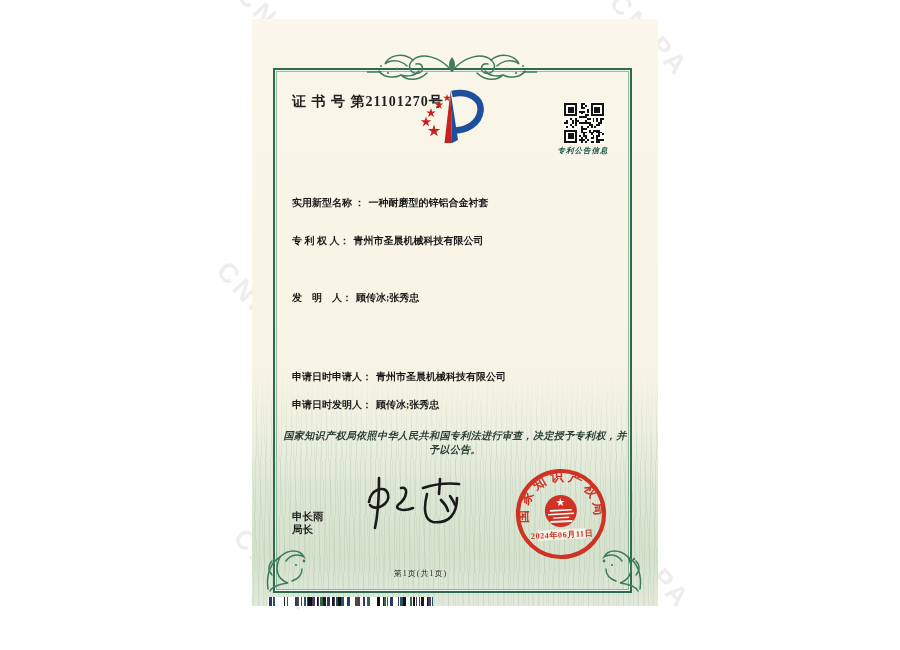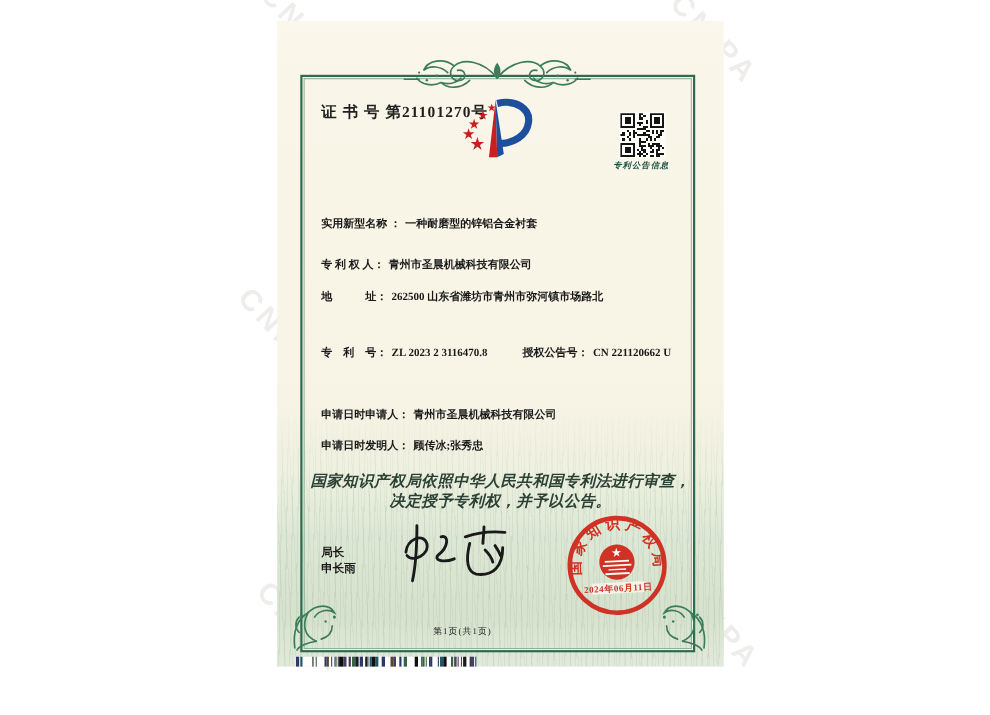--- a/index.html
+++ b/index.html
@@ -34,21 +34,21 @@
     font-size:7.5px;color:#1b5147;font-weight:bold;letter-spacing:1px;font-style:italic;}
   .title{position:absolute;left:21px;width:359px;top:136px;text-align:center;
     font-size:26px;font-weight:900;color:#0f0f0f;letter-spacing:3px;
     font-family:"Liberation Sans",sans-serif;}
   
   .row{position:absolute;left:40px;width:335px;font-size:10px;font-weight:600;
     color:#191919;white-space:nowrap;}
   .row .val{margin-left:4px;}
   .col2{position:absolute;left:183px;top:0;}
   
-  .notice{position:absolute;left:28px;right:28px;text-align:center;font-size:14px;
+  .notice{position:absolute;left:28px;right:28px;text-align:center;font-size:10px;
     color:#2c4136;font-style:italic;letter-spacing:0.4px;font-weight:600;}
   
   .signer{position:absolute;left:40px;font-size:10.5px;font-weight:bold;color:#1c1c1c;}
   .signature{position:absolute;left:103px;top:452px;width:120px;height:62px;}
   .seal{position:absolute;left:261px;top:447px;width:96px;height:96px;
     transform:rotate(-3deg);opacity:0.93;}
   .seal-arc-text{font-size:13px;font-weight:bold;fill:#cf2619;letter-spacing:4px;
     font-family:"Liberation Serif",serif;}
   .seal-date{font-size:8.2px;font-weight:bold;fill:#cf2619;letter-spacing:0.5px;}
   .footer{position:absolute;left:21px;width:295px;top:549px;text-align:center;
@@ -247,37 +247,33 @@
       </div>
     <div class="qr-caption">专利公告信息</div>
 
 
     <div class="row" style="top:215px">
       <span class="lbl">专 利 权 人：</span><span class="val">青州市圣晨机械科技有限公司</span>
     </div>
     <div class="row" style="top:177px">
       <span class="lbl">实用新型名称 ：</span><span class="val">一种耐磨型的锌铝合金衬套</span>
     </div>
-    <div class="row" style="top:244px">
-      <span class="lbl">地　　　址：</span><span class="val">262500 山东省潍坊市青州市弥河镇市场路北</span>
-    </div>
-    <div class="row" style="top:295px">
-      <span class="lbl">专　利　号：</span><span class="val">ZL 2023 2 3116470.8</span>
-      <span class="col2"><span class="lbl">授权公告号：</span><span class="val">CN 221120662 U</span></span>
+    <div class="row" style="top:272px">
+      <span class="lbl">发　明　人：</span><span class="val">顾传冰;张秀忠</span>
     </div>
     <div class="row" style="top:351px">
       <span class="lbl">申请日时申请人：</span><span class="val">青州市圣晨机械科技有限公司</span>
     </div>
     <div class="row" style="top:379px">
       <span class="lbl">申请日时发明人：</span><span class="val">顾传冰;张秀忠</span>
     </div>
 
     <div class="notice" style="top:410px">国家知识产权局依照中华人民共和国专利法进行审查，决定授予专利权，并予以公告。</div>
 
-    <div class="signer" style="top:476px">局长</div>
+    <div class="signer" style="top:504px">局长</div>
     <div class="signer" style="top:491px">申长雨</div>
 
     <svg class="signature" viewBox="0 0 120 60">
       <g stroke="#1a1a1a" stroke-width="2.6" fill="none" stroke-linecap="round">
         <path d="M14 30 C15 18 30 12 33 22 C36 32 20 40 15 33"></path>
         <path d="M24 6 C24 20 23 42 20 56"></path>
         <path d="M46 16 C54 14 52 26 44 32 C38 37 48 40 58 36"></path>
         <path d="M68 16 C80 12 94 11 104 12"></path>
         <path d="M85 7 C85 13 84 18 84 22"></path>
         <path d="M72 22 C68 38 70 48 78 50 C94 52 102 42 102 26"></path>

